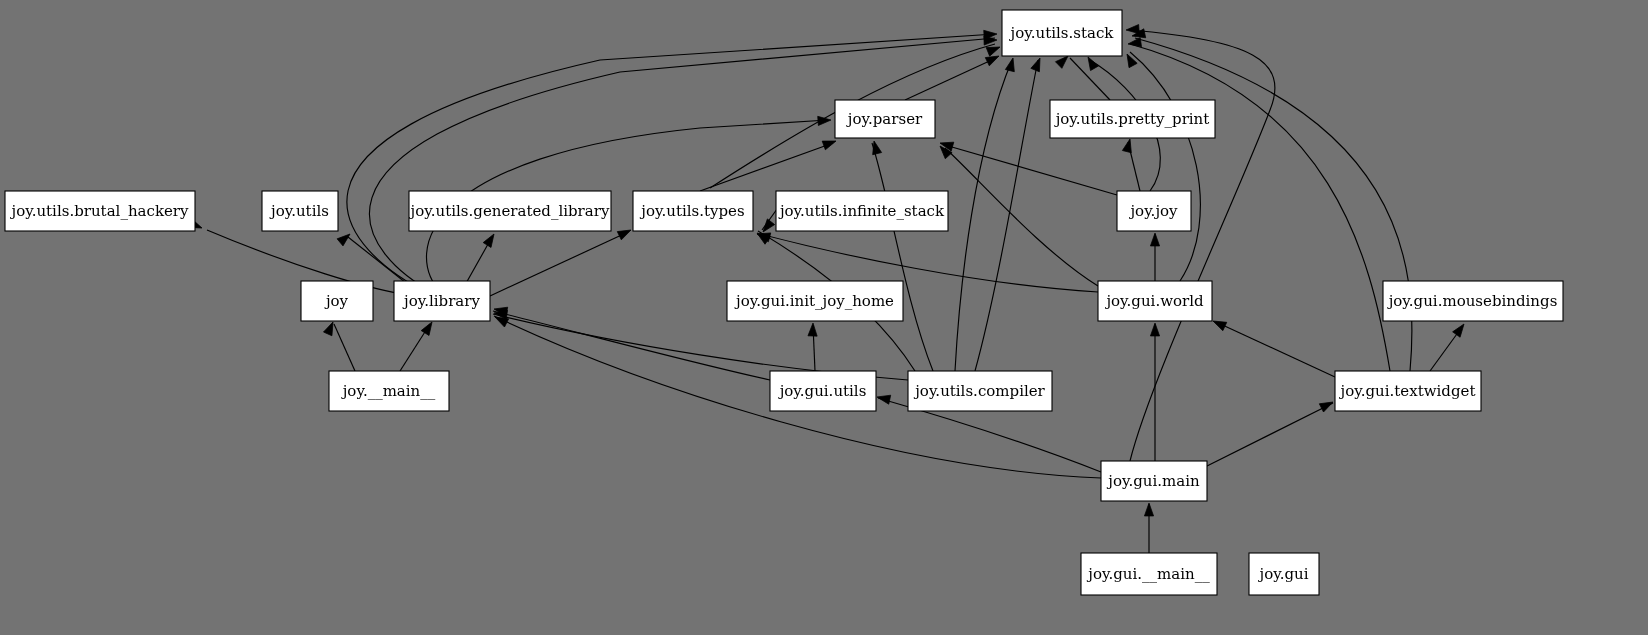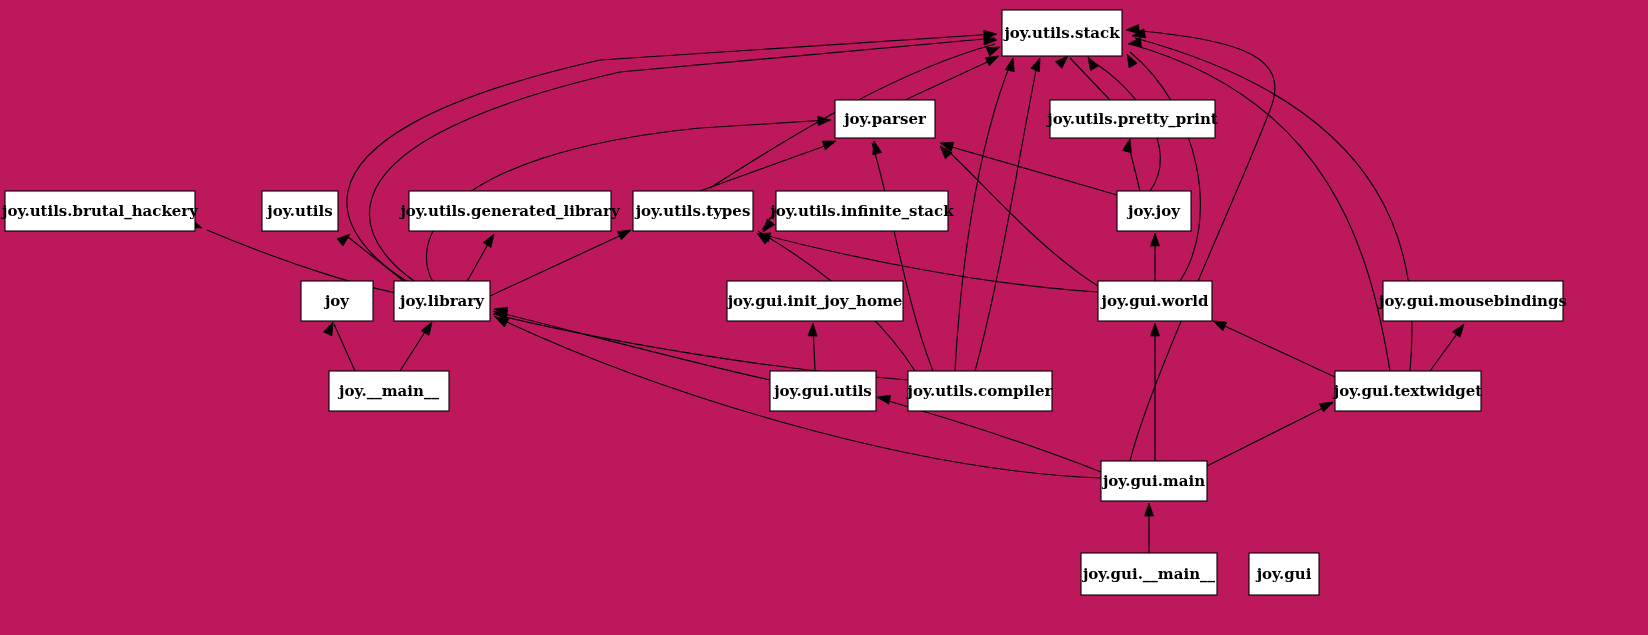--- a/index.html
+++ b/index.html
@@ -7,23 +7,22 @@
     padding: 0;
     background: #ffffff;
   }
   body {
     font-family: "DejaVu Serif", "Liberation Serif", serif;
   }
   #graph-root {
     position: relative;
     width: 1648px;
     height: 635px;
-    background: #be185d;
+    background: #737373;
     overflow: hidden;
-    font-weight: bold;
   }
   svg.graph-canvas {
     position: absolute;
     top: 0; left: 0;
     width: 1648px;
     height: 635px;
   }
   .node-rect {
     fill: #ffffff;
     stroke: #000000;

